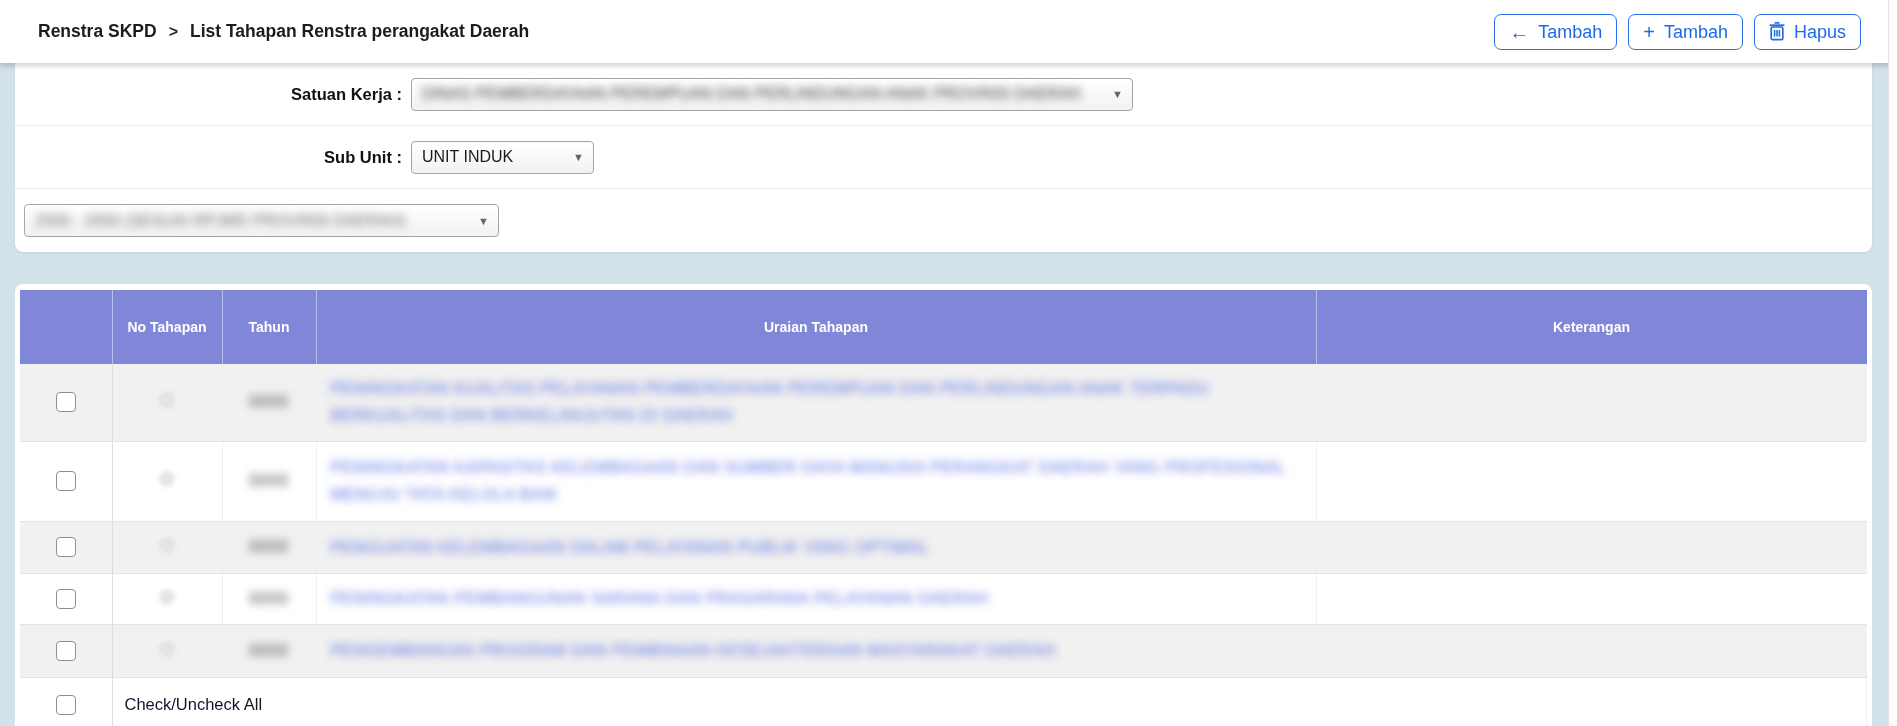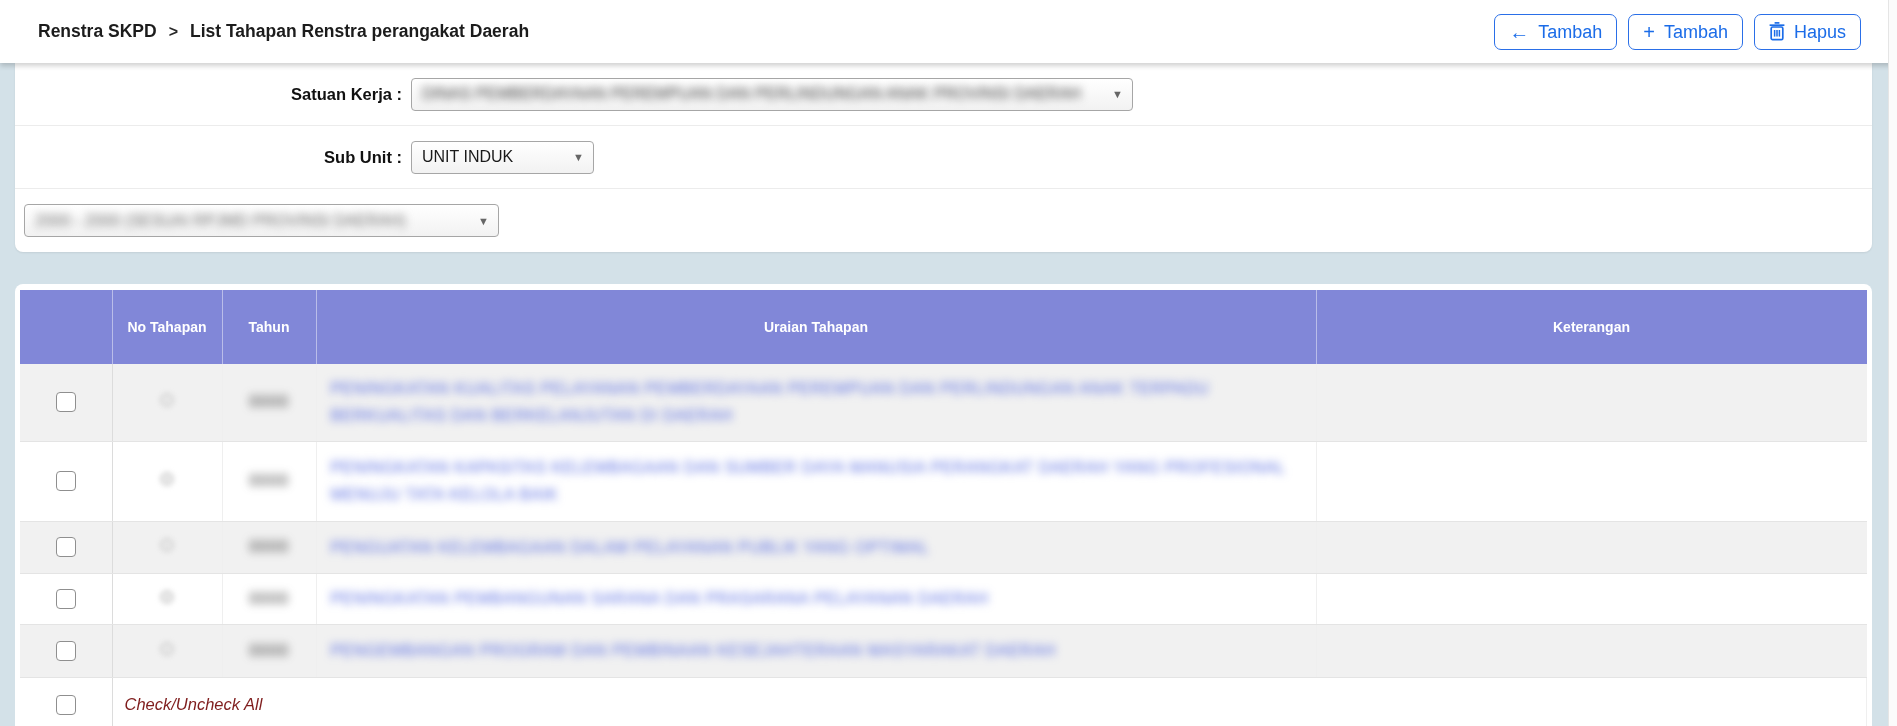--- a/index.html
+++ b/index.html
@@ -102,21 +102,21 @@
   }
   .radio-blur {
     display:inline-block; width:14px; height:14px; border-radius:50%;
     background:#e6e6e6; border:1px solid #bdbdbd; filter:blur(2.5px);
   }
   .tahun-text { font-size:16px; letter-spacing:1px; }
   .c-uraian { padding:10px 10px 10px 14px; line-height:27px; }
   .uraian-line { display:block; letter-spacing:0.6px; cursor:pointer; }
   tbody.footer tr { height:55px; }
   tbody.footer td { background:#fff; border-bottom:none; }
-  .check-all-label { display:inline-block; padding-left:12px; font-size:16.5px; color:#7f1d1d; vertical-align:middle;font-style:italic; }
+  .check-all-label { display:inline-block; padding-left:12px; font-size:16.5px; color:#0f172a; vertical-align:middle; }
 
   
   .scrollbar {
     position:fixed; top:0; right:0; width:9px; height:726px;
     background:#fbfbfb; border-left:1px solid #e5e5e5; z-index:9;
   }
 </style>
 </head>
 <body>
 

